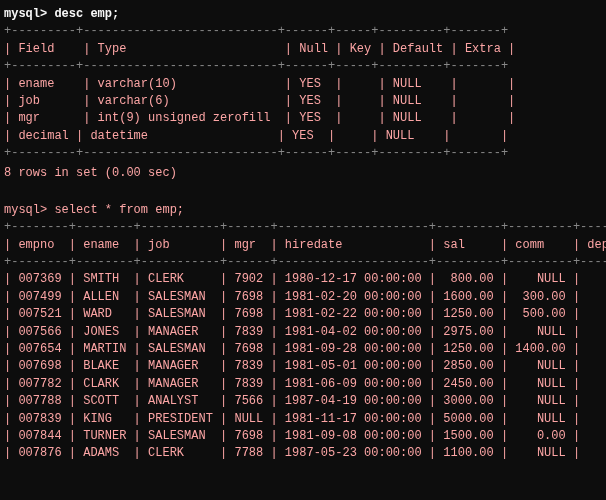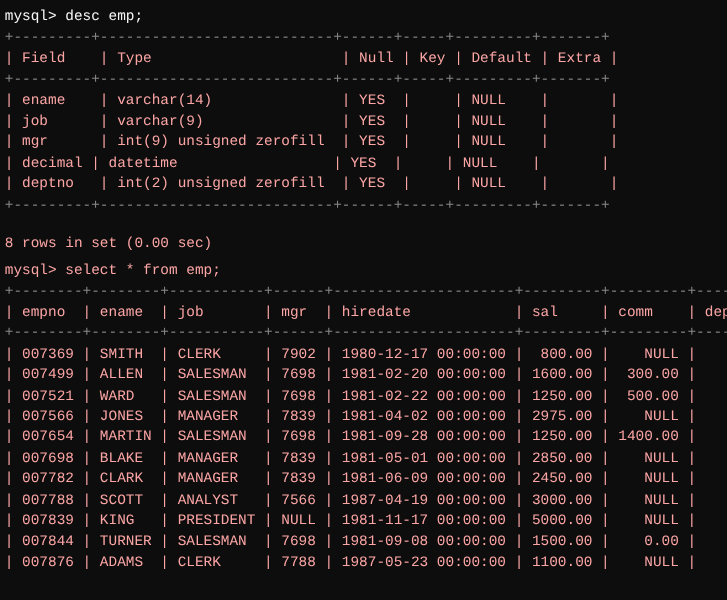--- a/index.html
+++ b/index.html
@@ -23,43 +23,43 @@
       padding: 6px 4px;
       color: #f8f8f8;
     }
     .line {
       white-space: pre;
       line-height: 1.45;
       color: #fca5a5;
     }
     .prompt {
       color: #f8f8f8;
+      font-weight: bold;
     }
     .separator {
       color: #888;
     }
   </style>
 </head>
 <body>
 
 <div class="terminal">
   <div class="line prompt">mysql&gt; desc emp;</div>
   <div class="line separator">+---------+---------------------------+------+-----+---------+-------+</div>
   <div class="line">| Field    | Type                      | Null | Key | Default | Extra |</div>
   <div class="line separator">+---------+---------------------------+------+-----+---------+-------+</div>
   <div id="desc-rows-container">
-      <div class="line">| ename    | varchar(14)               | YES  |     | NULL    |       |</div>
-      <div class="line">| job      | varchar(9)                | YES  |     | NULL    |       |</div>
+      <div class="line">| ename    | varchar(10)               | YES  |     | NULL    |       |</div>
+      <div class="line">| job      | varchar(6)                | YES  |     | NULL    |       |</div>
       <div class="line">| mgr      | int(9) unsigned zerofill  | YES  |     | NULL    |       |</div>
       <div class="line">| decimal | datetime                  | YES  |     | NULL    |       |</div>
-      <div class="line">| deptno   | int(2) unsigned zerofill  | YES  |     | NULL    |       |</div>
     </div>
   <div class="line separator">+---------+---------------------------+------+-----+---------+-------+</div>
-  <div class="line" style="margin-top:15px;">8 rows in set (0.00 sec)</div>
-  <div class="line" style="margin-top:5px;">mysql&gt; select * from emp;</div>
+  <div class="line" style="margin-top:2px;">8 rows in set (0.00 sec)</div>
+  <div class="line" style="margin-top:20px;">mysql&gt; select * from emp;</div>
   <div class="line separator">+--------+--------+-----------+------+---------------------+---------+---------+--------+</div>
   <div class="line">| empno  | ename  | job       | mgr  | hiredate            | sal     | comm    | deptno |</div>
   <div class="line separator">+--------+--------+-----------+------+---------------------+---------+---------+--------+</div>
   <div id="select-rows-container">
       <div class="line">| 007369 | SMITH  | CLERK     | 7902 | 1980-12-17 00:00:00 |  800.00 |    NULL |     20 |</div>
       <div class="line">| 007499 | ALLEN  | SALESMAN  | 7698 | 1981-02-20 00:00:00 | 1600.00 |  300.00 |     30 |</div>
       <div class="line">| 007521 | WARD   | SALESMAN  | 7698 | 1981-02-22 00:00:00 | 1250.00 |  500.00 |     30 |</div>
       <div class="line">| 007566 | JONES  | MANAGER   | 7839 | 1981-04-02 00:00:00 | 2975.00 |    NULL |     20 |</div>
       <div class="line">| 007654 | MARTIN | SALESMAN  | 7698 | 1981-09-28 00:00:00 | 1250.00 | 1400.00 |     30 |</div>
       <div class="line">| 007698 | BLAKE  | MANAGER   | 7839 | 1981-05-01 00:00:00 | 2850.00 |    NULL |     30 |</div>

